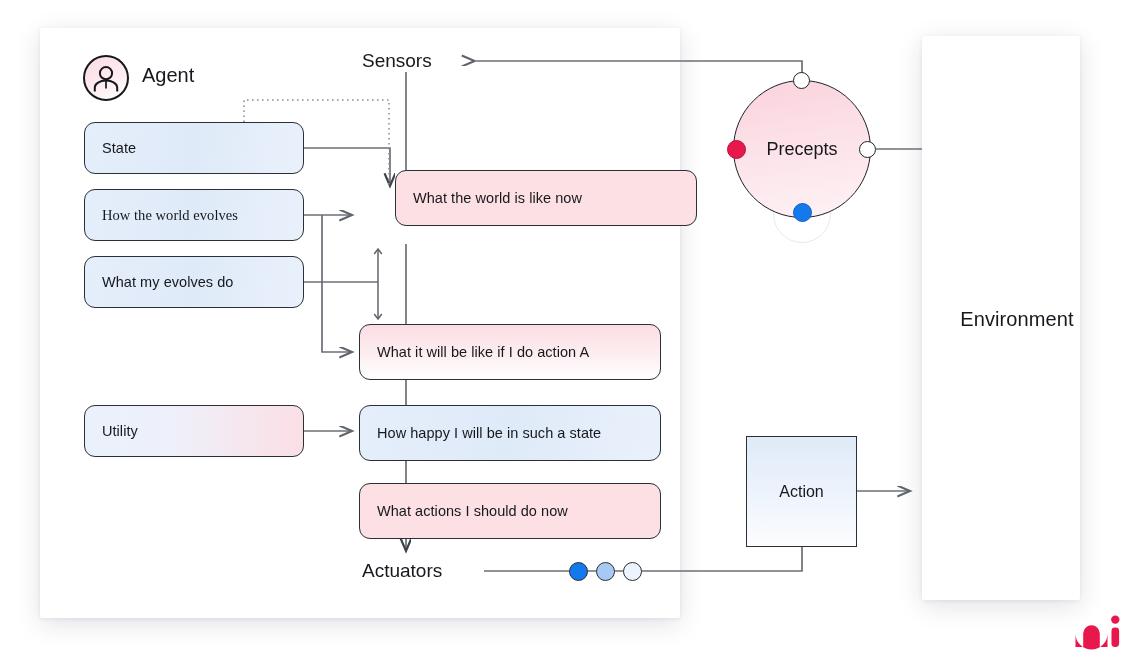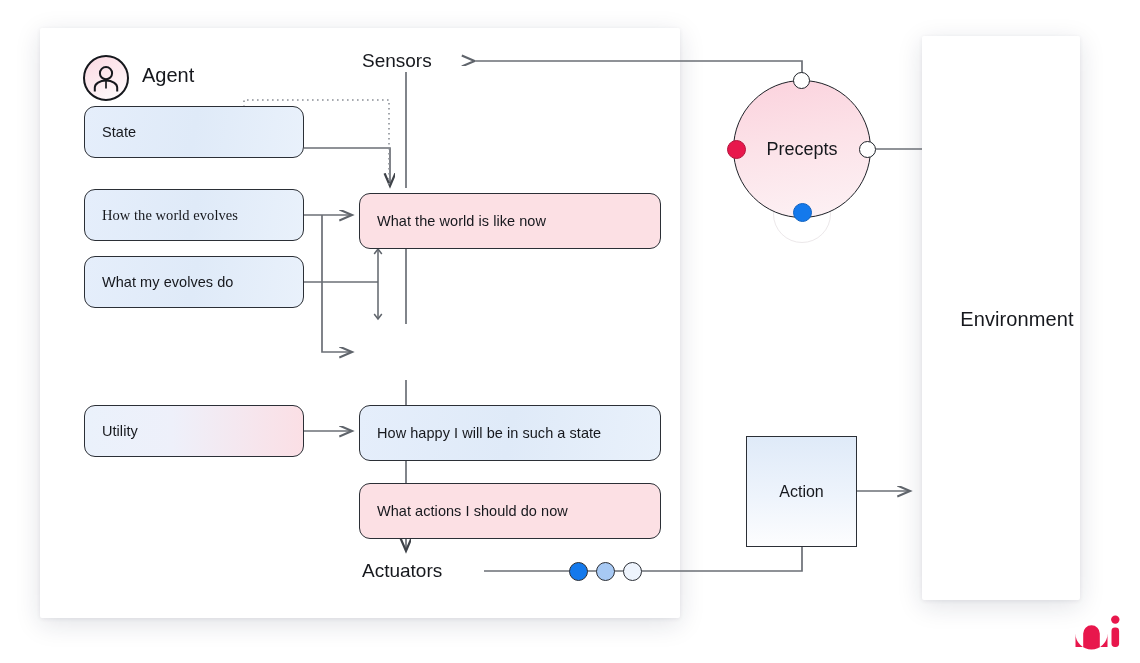--- a/index.html
+++ b/index.html
@@ -45,25 +45,25 @@
     letter-spacing:.05px;
   }
   .n-left{width:220px;height:52px;left:84px;
     background:linear-gradient(100deg,#e9f1fb 0%,#dfeaf8 55%,#eaf1fa 100%);}
   .n-center{width:302px;height:56px;left:359px;}
   .fill-pink{background:#fce0e4;}
   .fill-pink-fade{background:linear-gradient(180deg,#fbdde2 0%,#fdeef1 55%,#ffffff 100%);}
   .fill-blue{background:linear-gradient(100deg,#e5eefb 0%,#dfeaf8 50%,#e9f1fb 100%);}
   .fill-bi{background:linear-gradient(90deg,#eaf1fb 0%,#eef0fa 40%,#fbdfe5 100%);}
 
-  #box-state{top:106px;}
+  #box-state{top:122px;}
   #box-evolves{top:189px;font-family:Liberation Serif, serif;}
   #box-actions{top:256px;}
   #box-utility{top:405px;}
-  #box-world-now{top:193px;}
+  #box-world-now{top:170px;margin-left:36px;}
   #box-action-a{top:324px;}
   #box-happy{top:405px;}
   #box-what-action{top:483px;}
 
   
   .diag-label{position:absolute;font-size:19px;color:#16181d;}
   #lbl-sensors{left:362px;top:50px;}
   #lbl-actuators{left:362px;top:560px;}
 
   
@@ -185,20 +185,21 @@
     </svg>
   </div>
   <div class="agent-title">Agent</div>
 
   <div class="node n-left fill-blue" id="box-state">State</div>
   <div class="node n-left fill-blue" id="box-evolves">How the world evolves</div>
   <div class="node n-left fill-blue" id="box-actions">What my evolves do</div>
   <div class="node n-left fill-bi" id="box-utility">Utility</div>
 
   <div class="node n-center fill-pink" id="box-world-now">What the world is like now</div>
+  <div class="node n-center fill-pink-fade" id="box-action-a">What it will be like if I do action A</div>
   <div class="node n-center fill-blue" id="box-happy">How happy I will be in such a state</div>
   <div class="node n-center fill-pink" id="box-what-action">What actions I should do now</div>
 
   <div class="diag-label" id="lbl-sensors">Sensors</div>
   <div class="diag-label" id="lbl-actuators">Actuators</div>
 
   <div class="ghost-circle"></div>
   <div class="precepts">Precepts</div>
   <div class="handle" id="h-top"></div>
   <div class="handle" id="h-right"></div>

